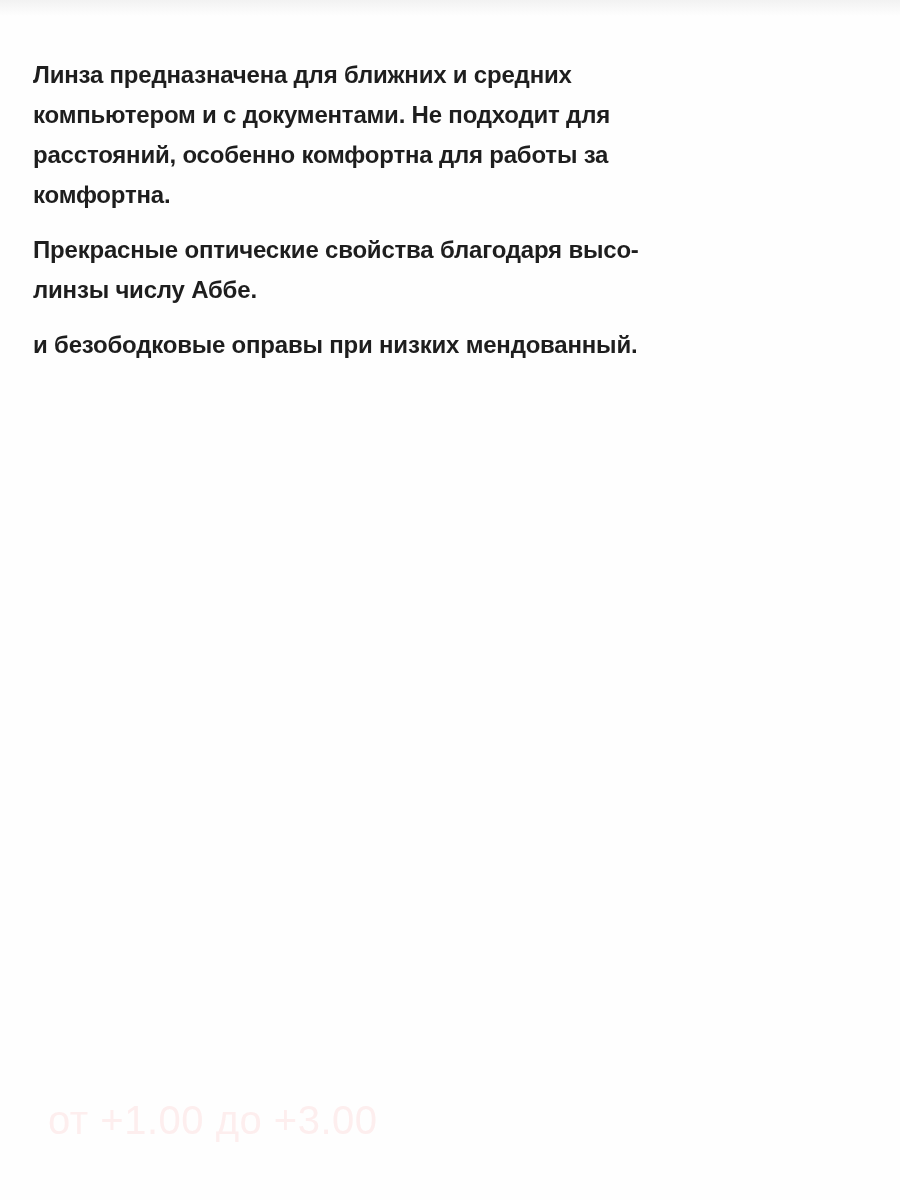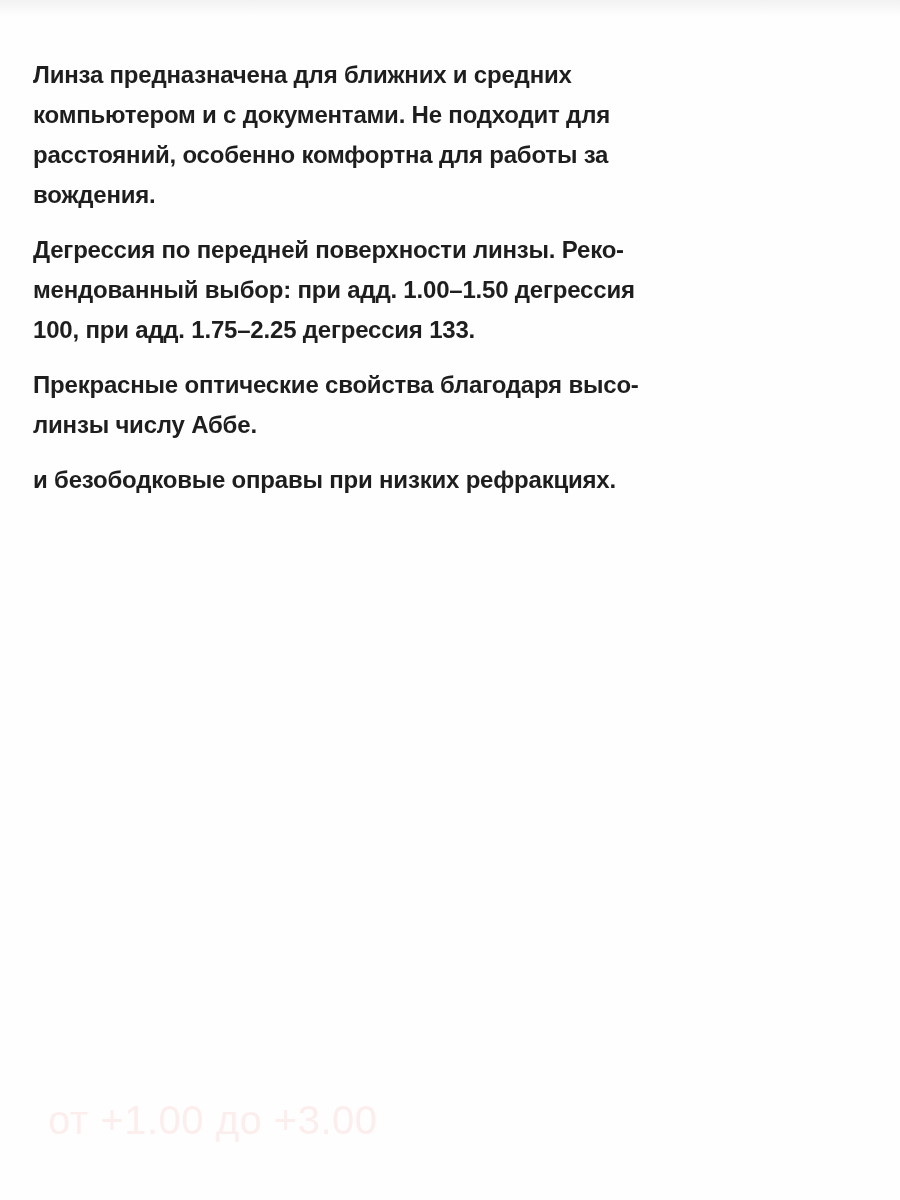--- a/index.html
+++ b/index.html
@@ -53,36 +53,31 @@
 <body>
 
 <div class="top-shade"></div>
 
 <div class="text-block">
 
   <div class="paragraph">
     <div class="line">Линза предназначена для ближних и средних</div>
     <div class="line">компьютером и с документами. Не подходит для</div>
     <div class="line">расстояний, особенно комфортна для работы за</div>
-    <div class="line">вождения.</div>
+    <div class="line">комфортна.</div>
   </div>
 
-  <div class="paragraph">
-    <div class="line">Дегрессия по передней поверхности линзы. Реко-</div>
-    <div class="line">мендованный выбор: при адд. 1.00–1.50 дегрессия</div>
-    <div class="line">100, при адд. 1.75–2.25 дегрессия 133.</div>
-  </div>
 
   <div class="paragraph">
     <div class="line">Прекрасные оптические свойства благодаря высо-</div>
     <div class="line">линзы числу Аббе.</div>
   </div>
 
   <div class="paragraph">
   </div>
 
   <div class="paragraph">
-    <div class="line">и безободковые оправы при низких рефракциях.</div>
+    <div class="line">и безободковые оправы при низких мендованный.</div>
   </div>
 
 </div>
 
 <div class="watermark">от +1.00 до +3.00</div>
 
 </body></html>

